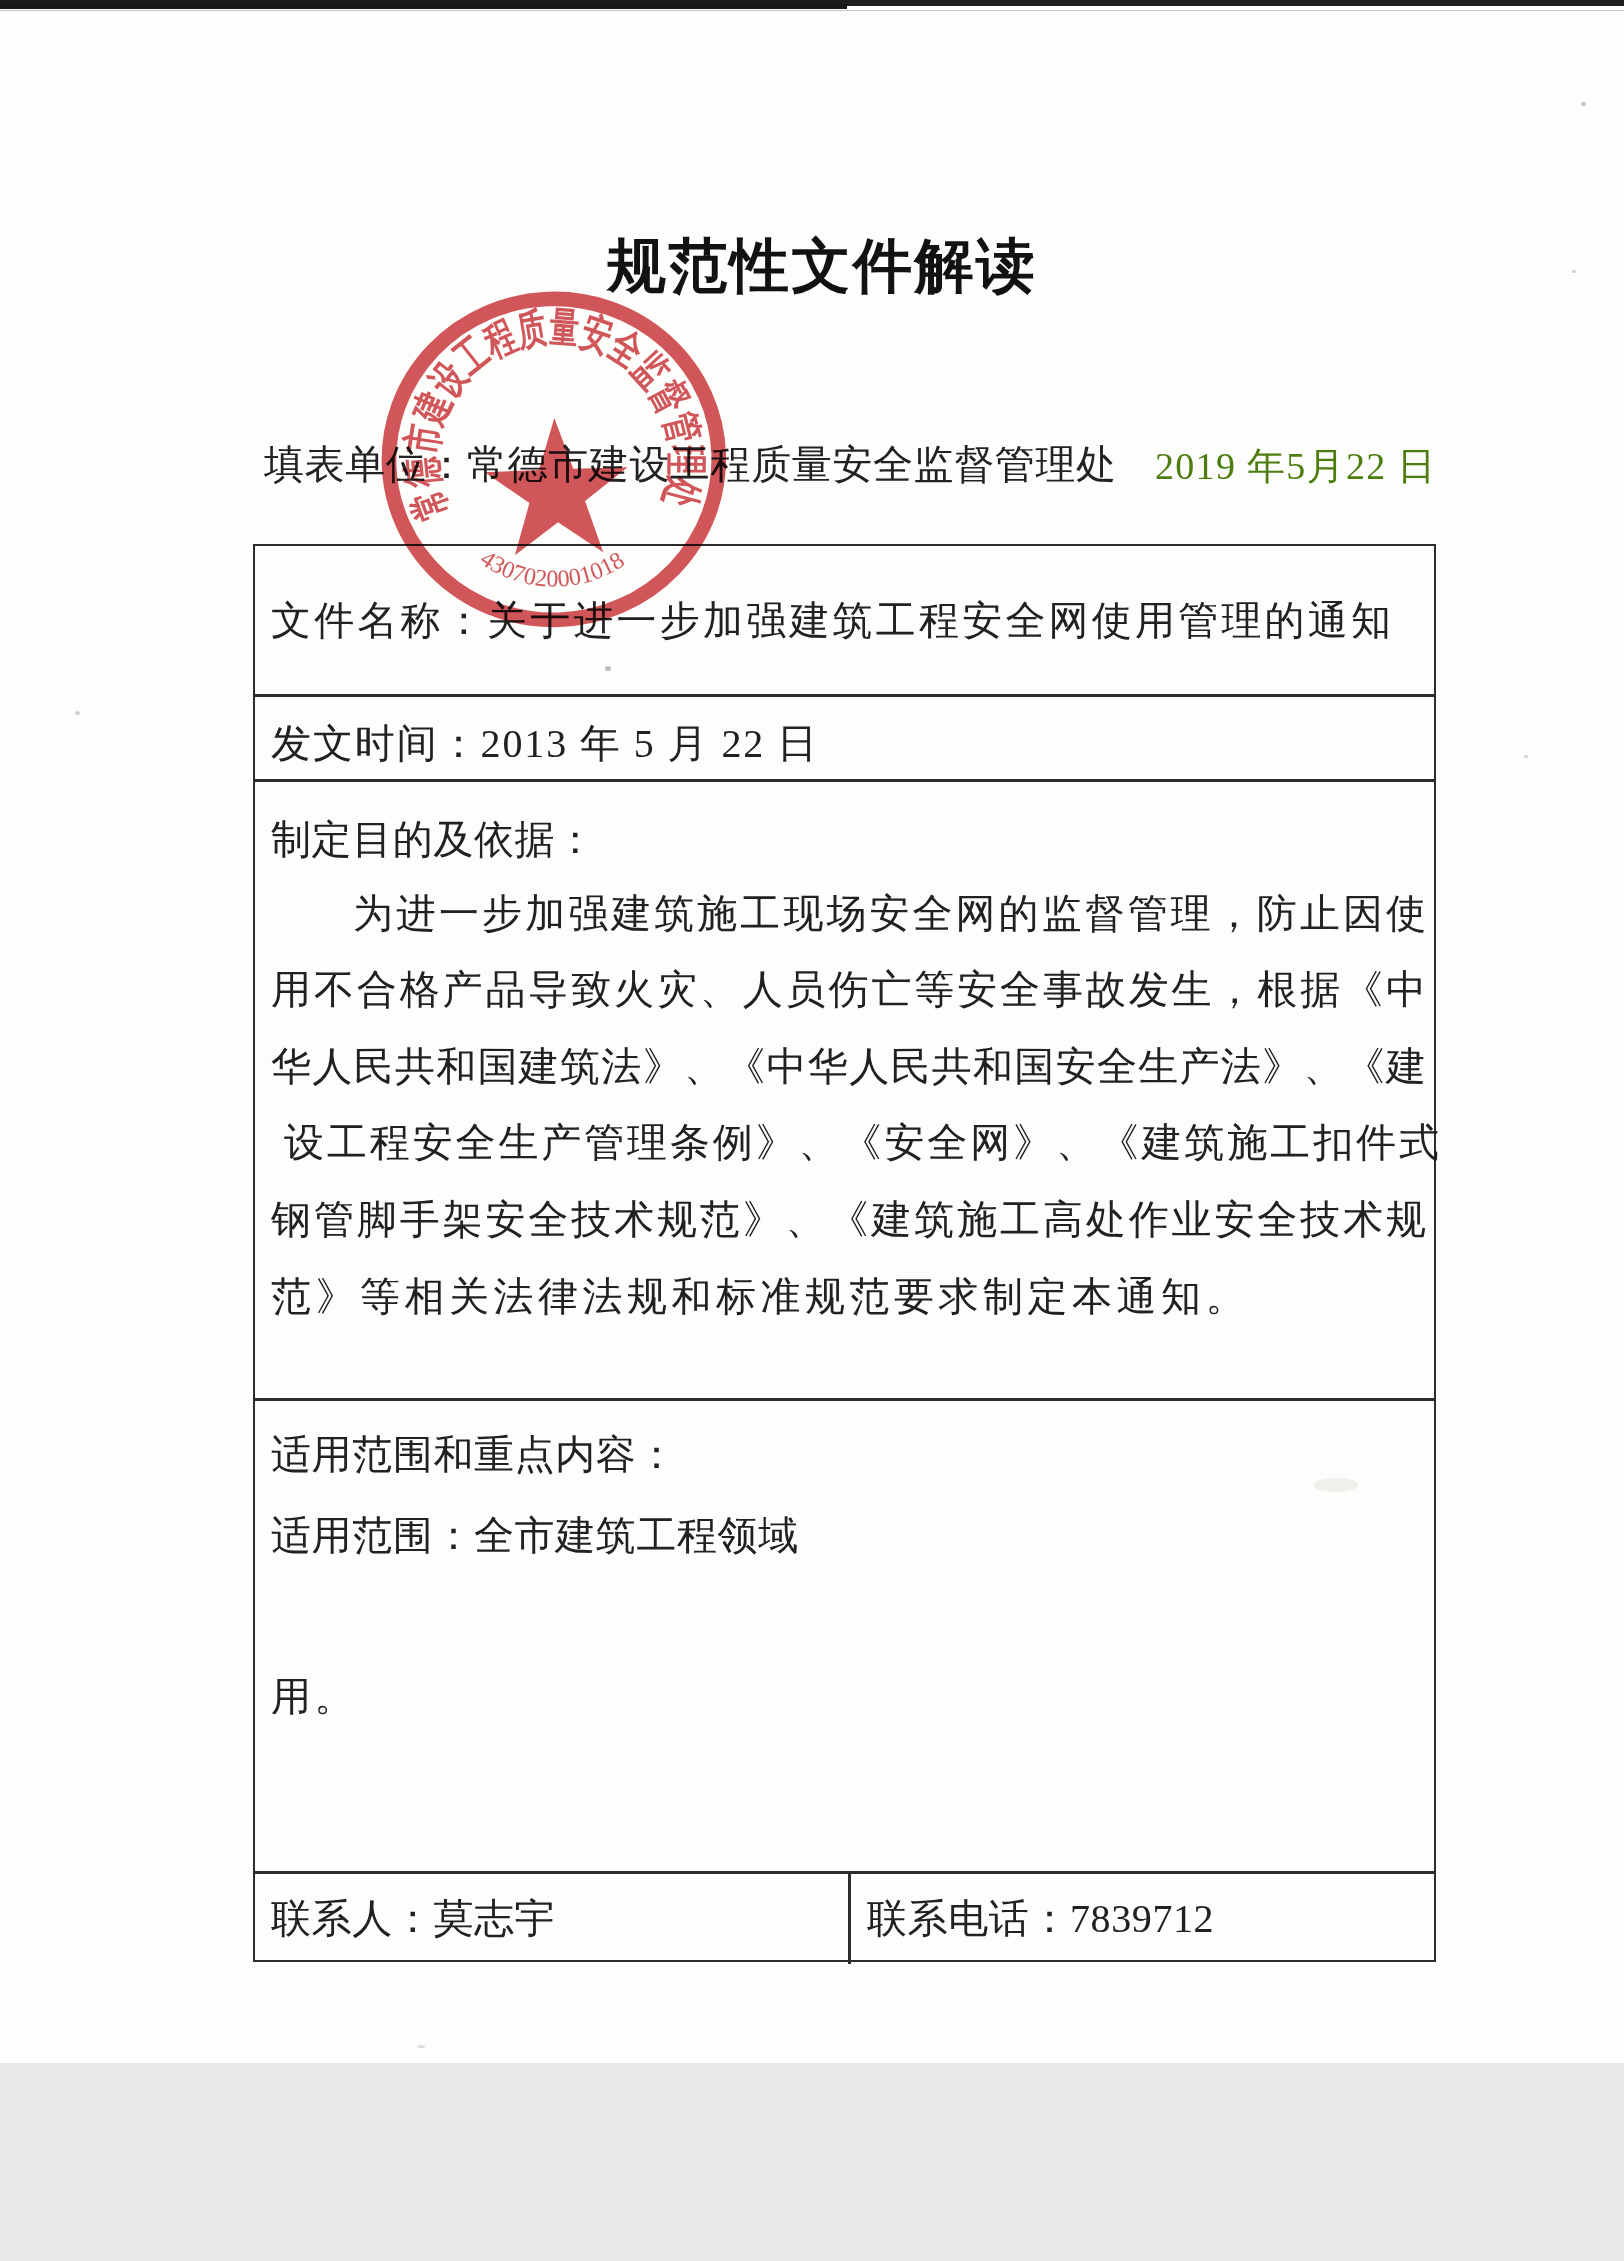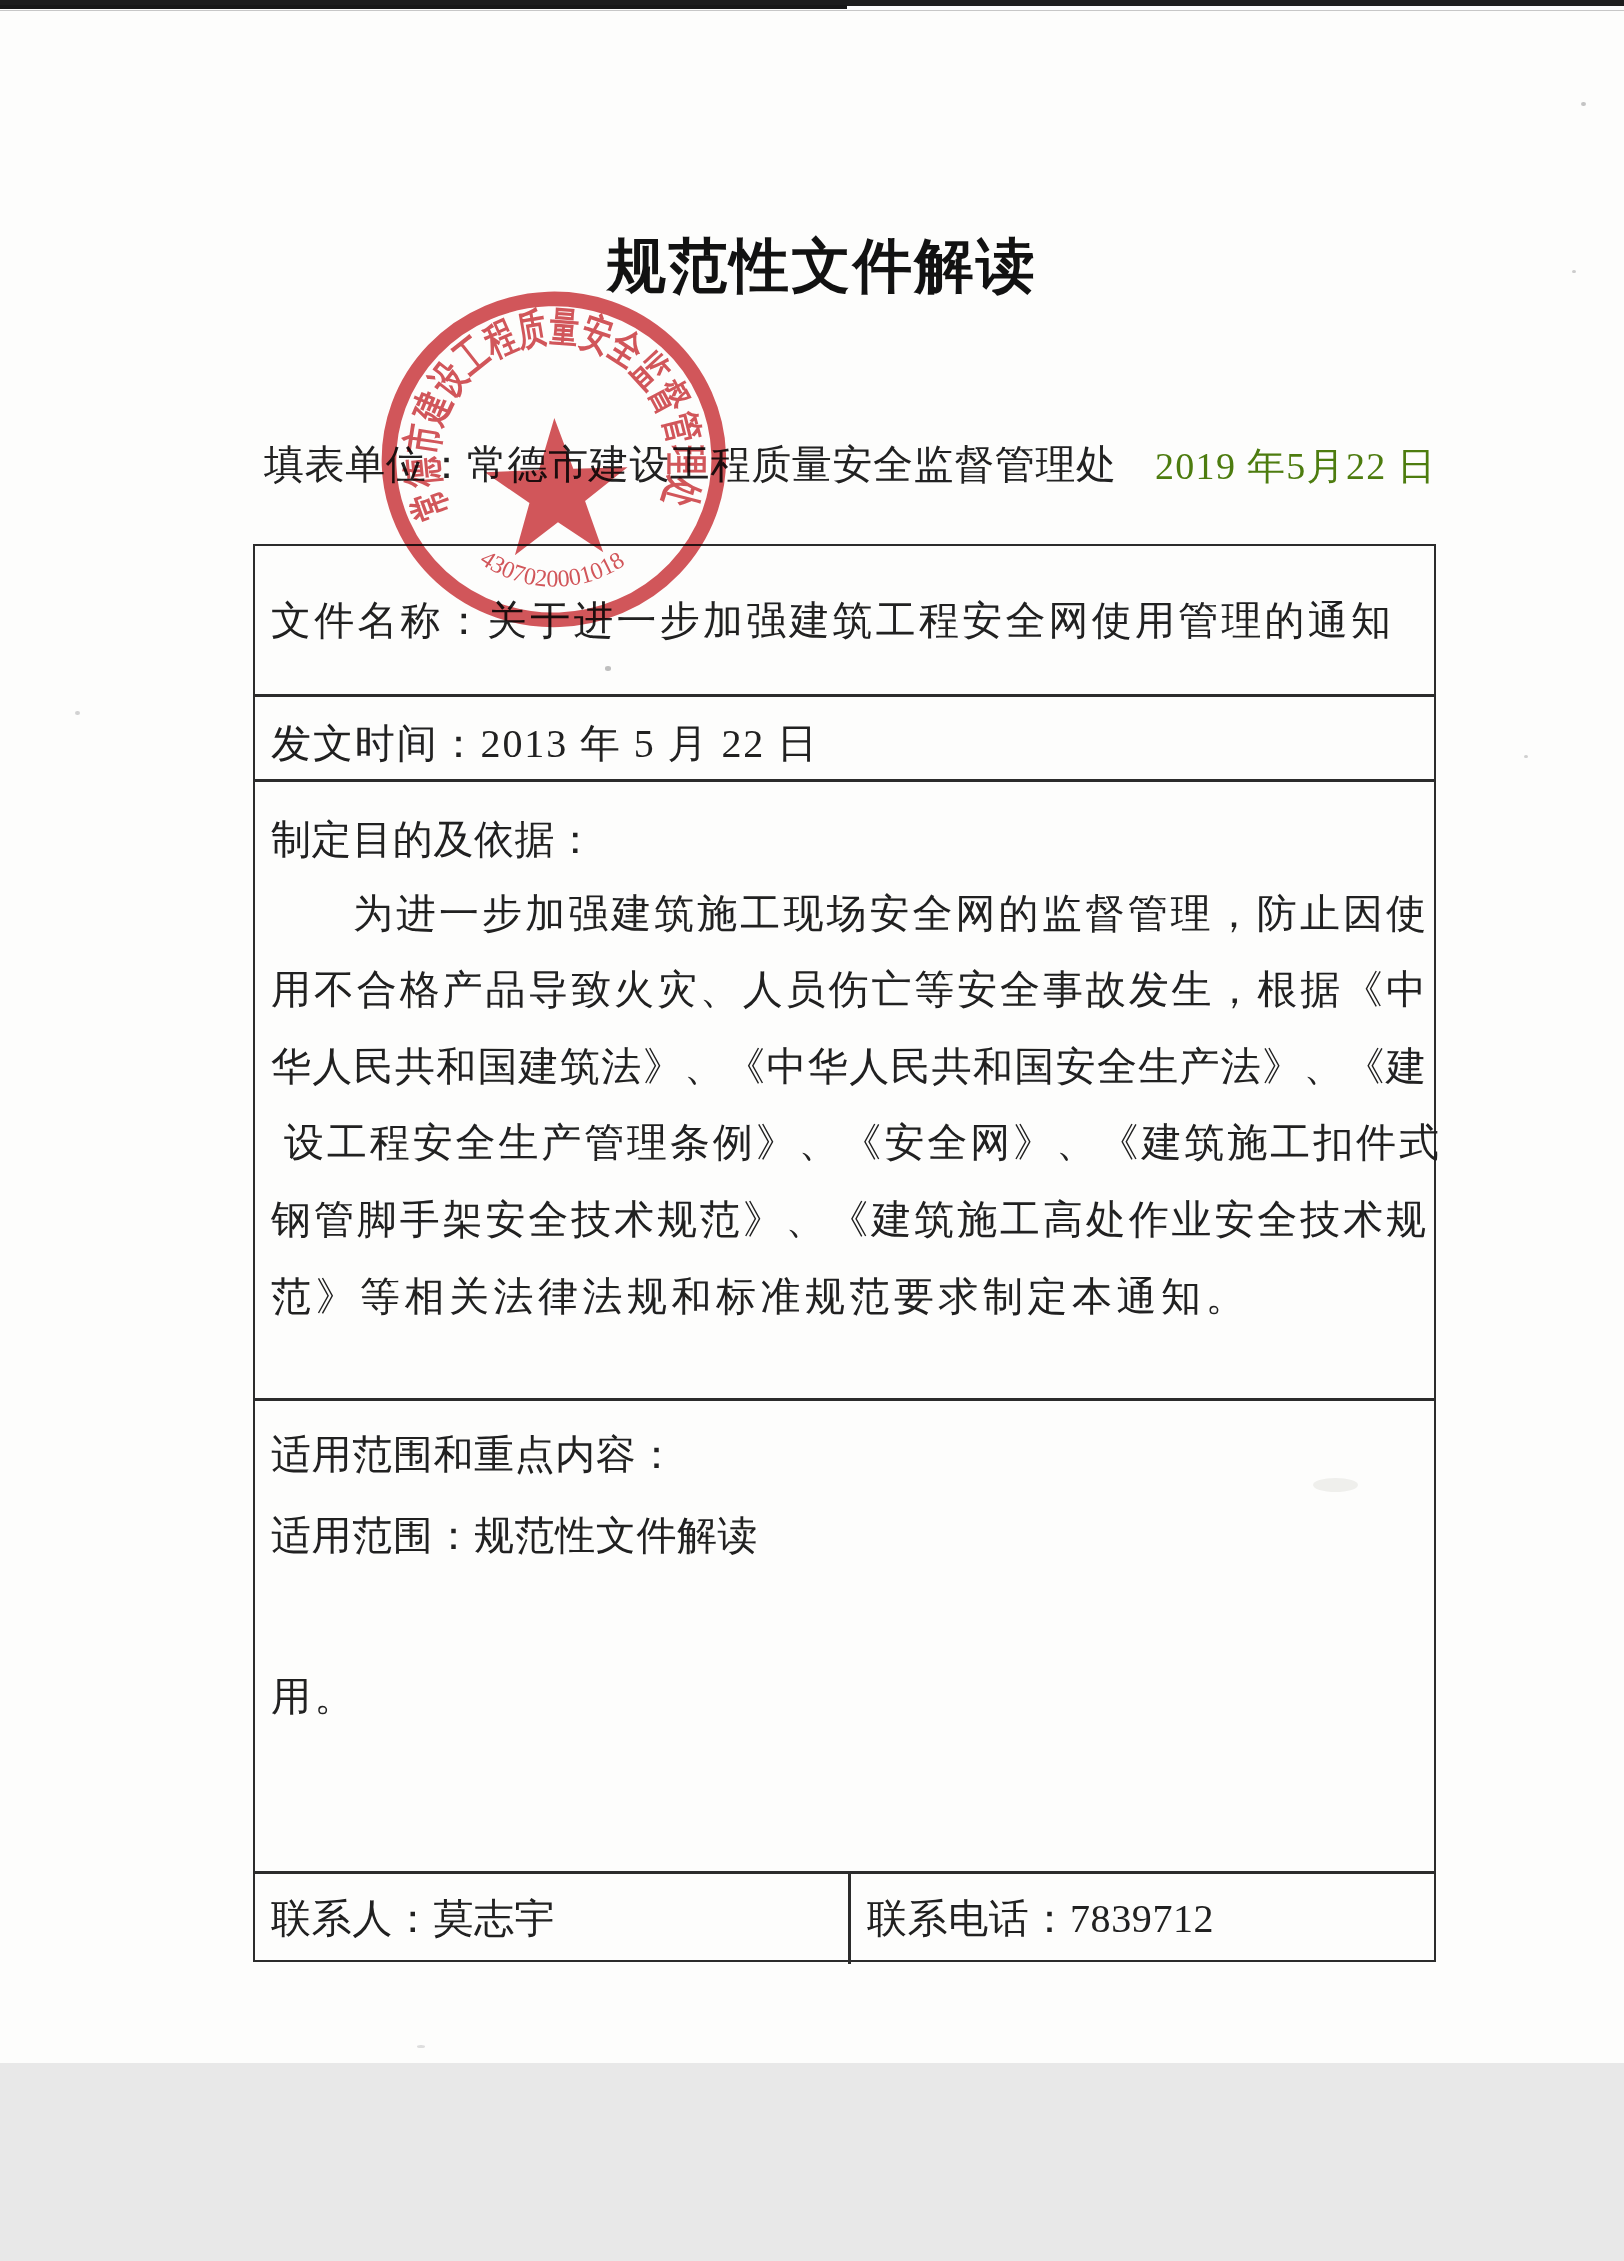--- a/index.html
+++ b/index.html
@@ -74,21 +74,21 @@
 
   <div class="cell-text tight" style="top:817px;left:271px;">制定目的及依据：</div>
   <div class="cell-text just indent2" style="top:891px;left:271px;">为进一步加强建筑施工现场安全网的监督管理，防止因使</div>
   <div class="cell-text just" style="top:967px;left:271px;">用不合格产品导致火灾、人员伤亡等安全事故发生，根据《中</div>
   <div class="cell-text just" style="top:1044px;left:271px;">华人民共和国建筑法》、《中华人民共和国安全生产法》、《建</div>
   <div class="cell-text just" style="top:1120px;left:271px;margin-left:13px;">设工程安全生产管理条例》、《安全网》、《建筑施工扣件式</div>
   <div class="cell-text just" style="top:1197px;left:271px;">钢管脚手架安全技术规范》、《建筑施工高处作业安全技术规</div>
   <div class="cell-text spread7" style="top:1274px;left:271px;">范》等相关法律法规和标准规范要求制定本通知。</div>
 
   <div class="cell-text tight" style="top:1432px;left:271px;">适用范围和重点内容：</div>
-  <div class="cell-text tight" style="top:1513px;left:271px;">适用范围：规范性文件解读</div>
+  <div class="cell-text tight" style="top:1513px;left:271px;">适用范围：全市建筑工程领域</div>
   <div class="cell-text" style="top:1674px;left:271px;">用。</div>
 
   <div class="cell-text tight" style="top:1896px;left:271px;">联系人：莫志宇</div>
   <div class="cell-text tight" style="top:1896px;left:867px;">联系电话：7839712</div>
 
   <svg class="seal" viewBox="0 0 600 580">
     <g fill="none" stroke="none">
       <ellipse cx="295" cy="292" rx="259" ry="252" fill="none" stroke="#cf4449" stroke-width="23"></ellipse>
       <path id="sealRingPath" d="M 127.3 370.2 A 185 185 0 1 1 462.7 370.2" fill="none"></path>
       <text font-size="66" fill="#cf4449" font-family="Liberation Serif, serif" font-weight="bold">

